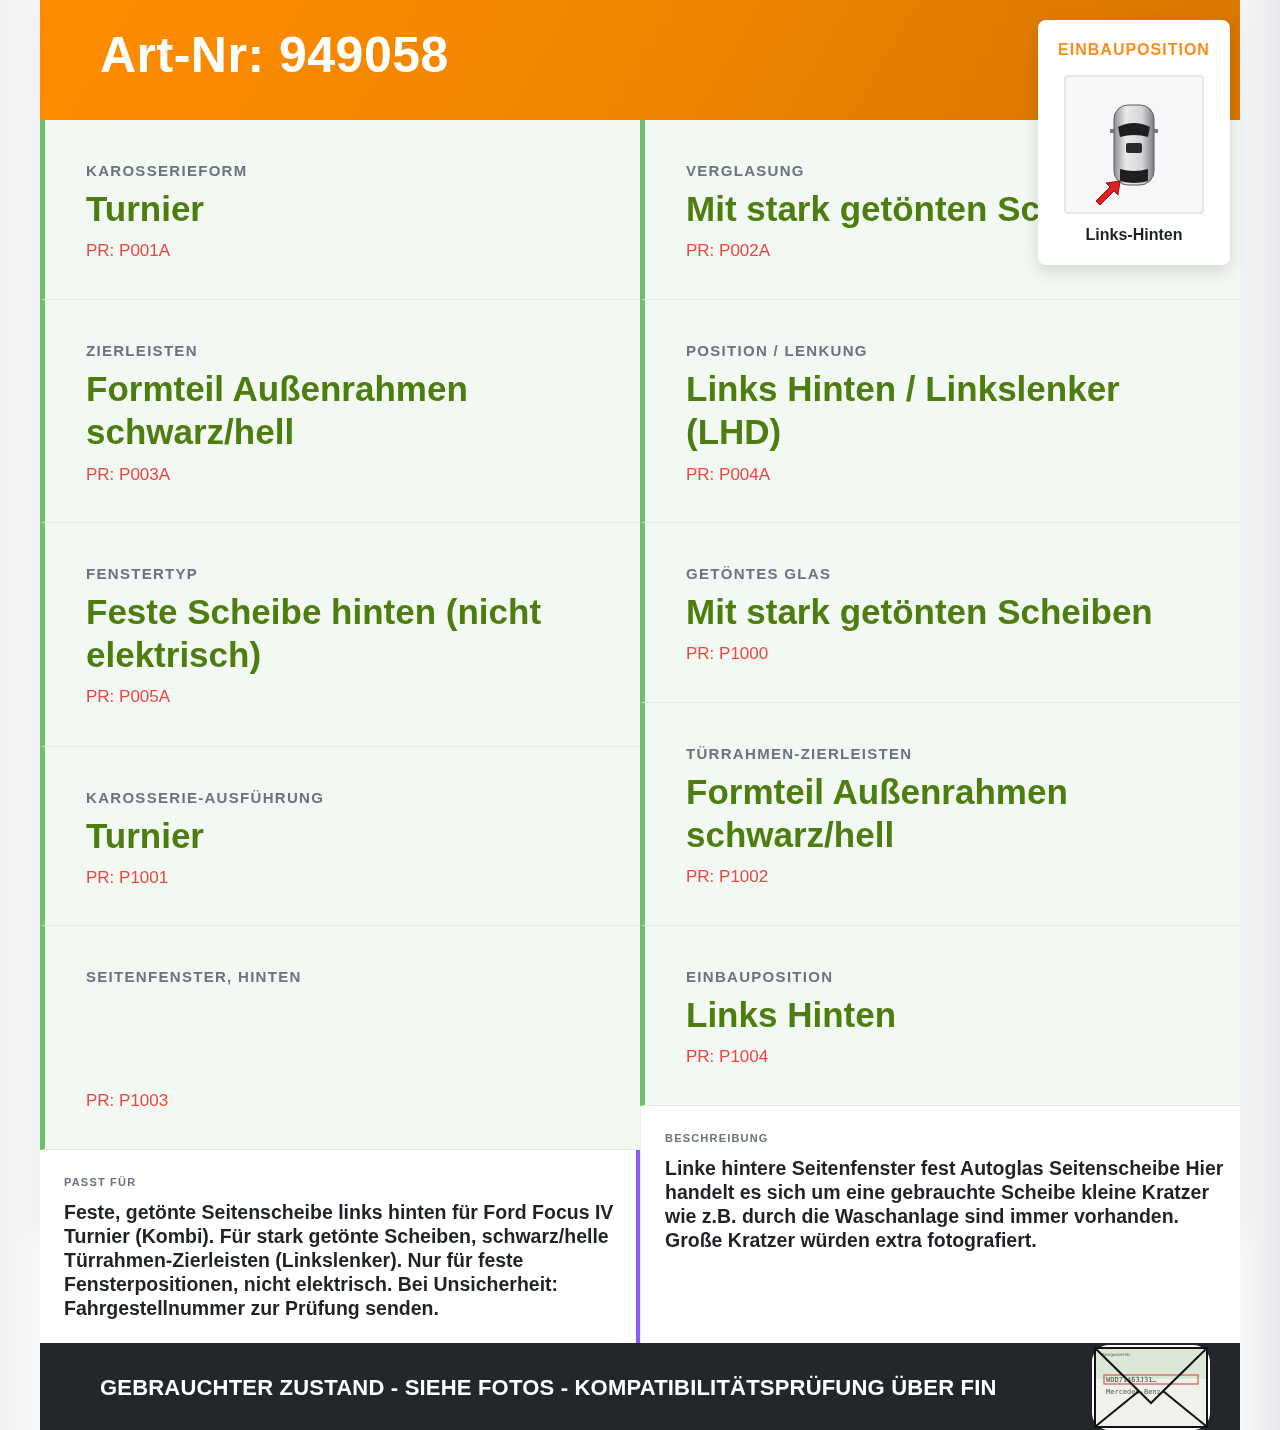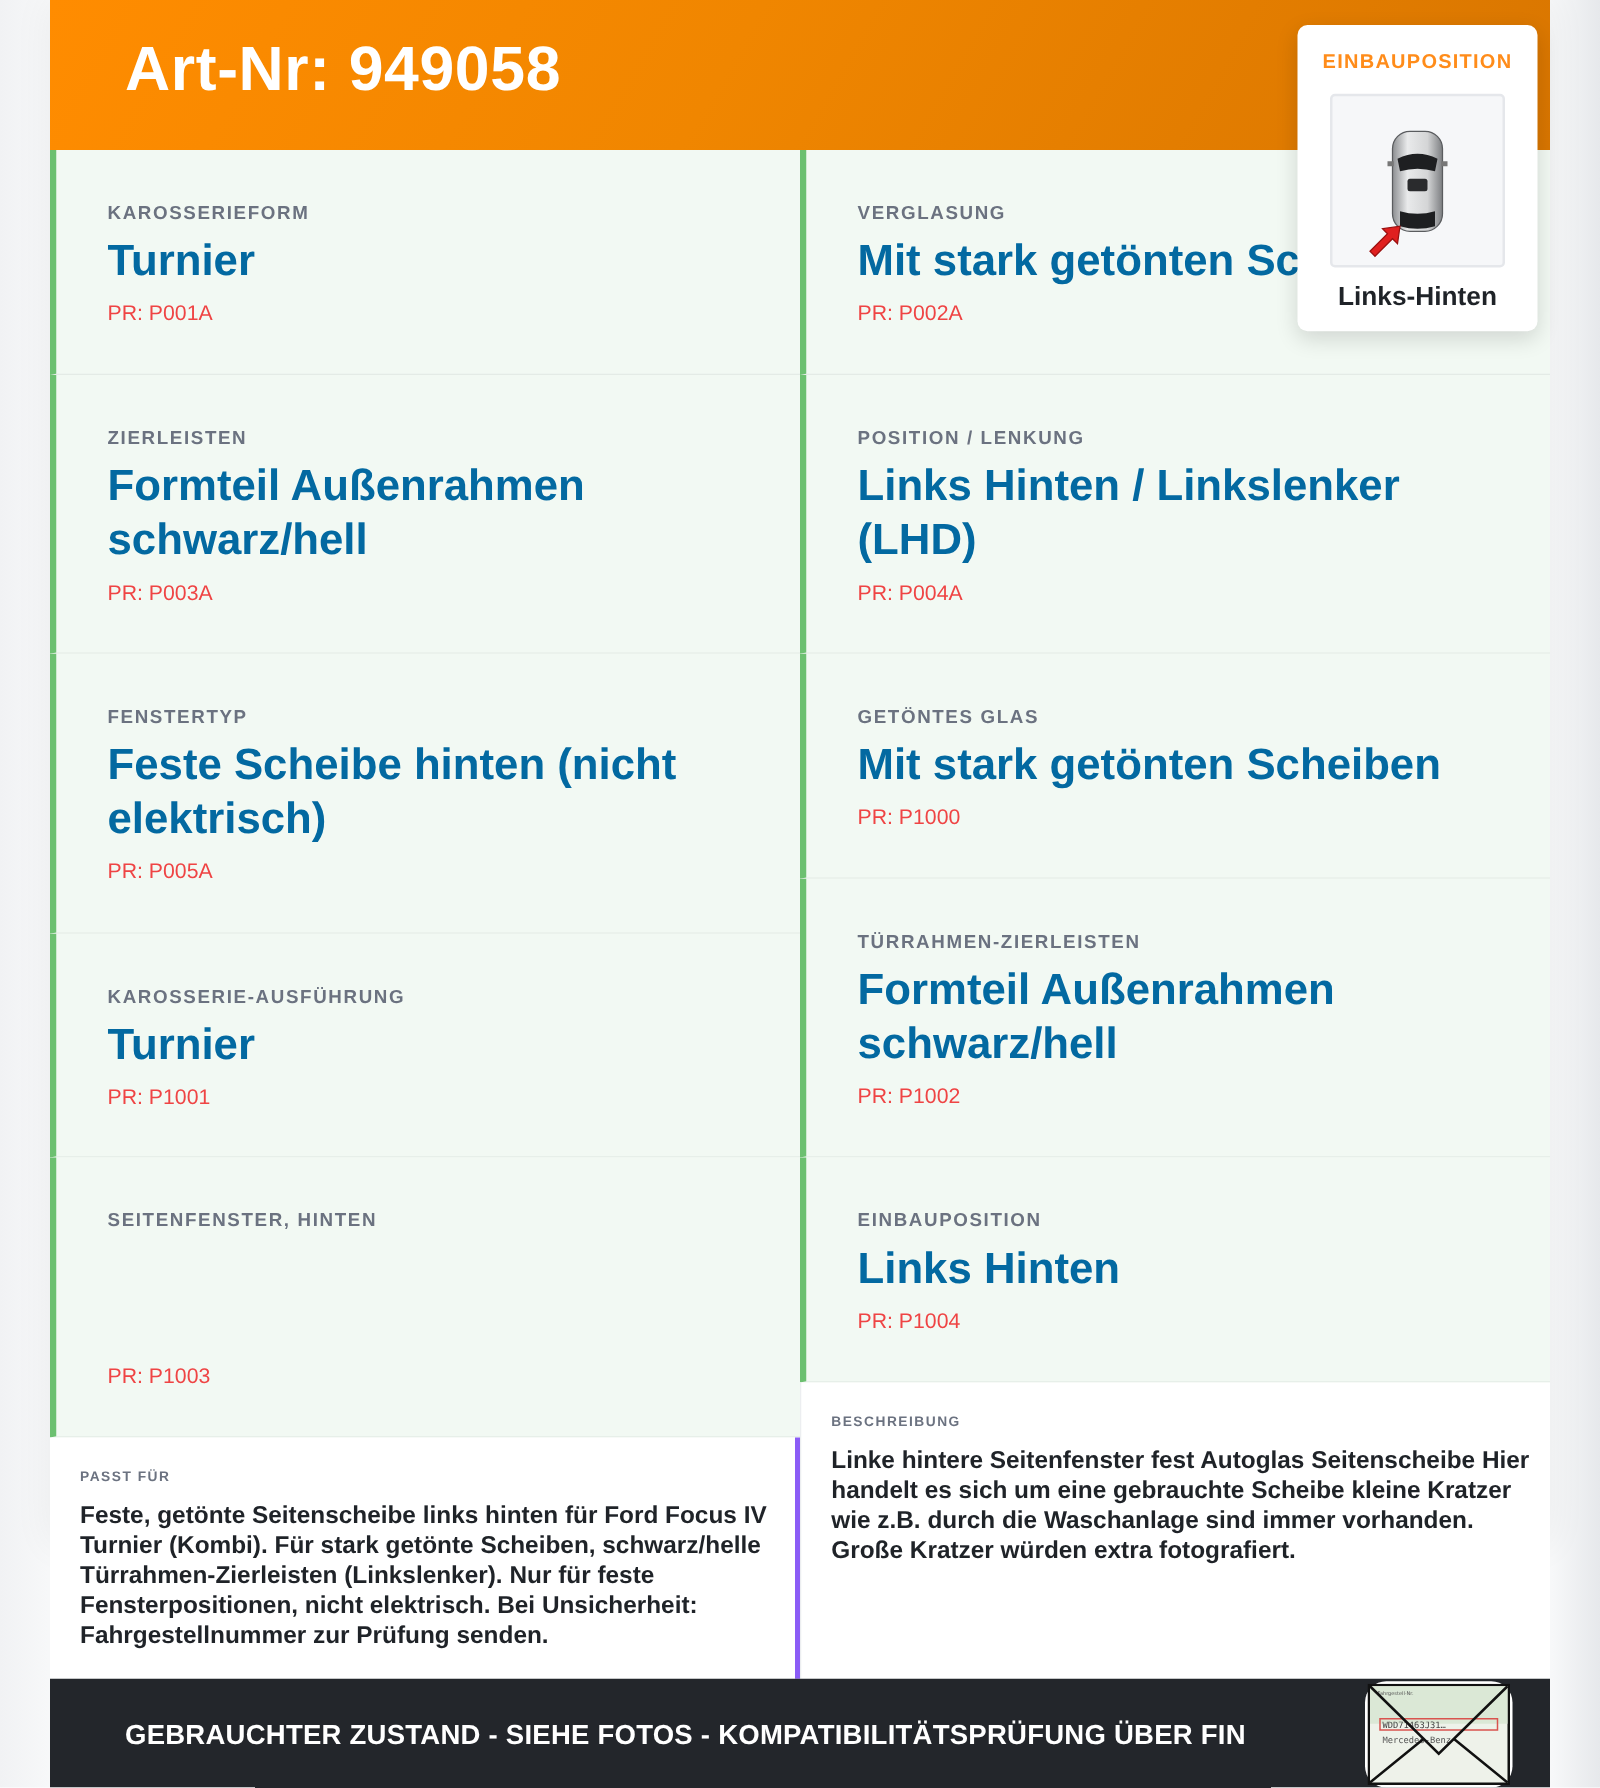--- a/index.html
+++ b/index.html
@@ -34,21 +34,21 @@
     border-bottom: 1px solid #e4ebe6;
     padding-left: 41px;
   }
   .cell .lbl {
     position: absolute; left: 41px;
     font-size: 15px; font-weight: 700; letter-spacing: 1.3px;
     color: #6b7280; text-transform: uppercase;
   }
   .cell .val {
     position: absolute; left: 41px; width: 520px;
-    font-size: 35px; font-weight: 700; line-height: 43px; color: #0369a1;
+    font-size: 35px; font-weight: 700; line-height: 43px; color: #4d7c0f;
   }
   .cell .pr {
     position: absolute; left: 41px;
     font-size: 17px; color: #ef4444;
   }
   .textsec {
     position: relative; width: 600px; background: #fff;
     border-right: 4px solid #8b5cf6;
   }
   .textsec .lbl {
@@ -80,21 +80,21 @@
   .popup .ttl {
     position: absolute; left: 0; width: 192px; top: 21px; text-align: center;
     font-size: 16px; font-weight: 700; color: #ff8c1a; letter-spacing: 1px;
   }
   .popup .imgbox {
     position: absolute; left: 26px; top: 55px; width: 140px; height: 139px;
     background: #f6f7f9; border: 2px solid #e5e7eb; border-radius: 4px;
   }
   .popup .cap {
     position: absolute; left: 0; width: 192px; top: 206px; text-align: center;
-    font-size: 21px; font-weight: 700; color: #1f2328;
+    font-size: 16px; font-weight: 700; color: #1f2328;
   }
 </style>
 </head>
 <body>
 
 <div class="card">
 
   <div class="header">
     <h1>Art-Nr: 949058</h1>
   </div>

